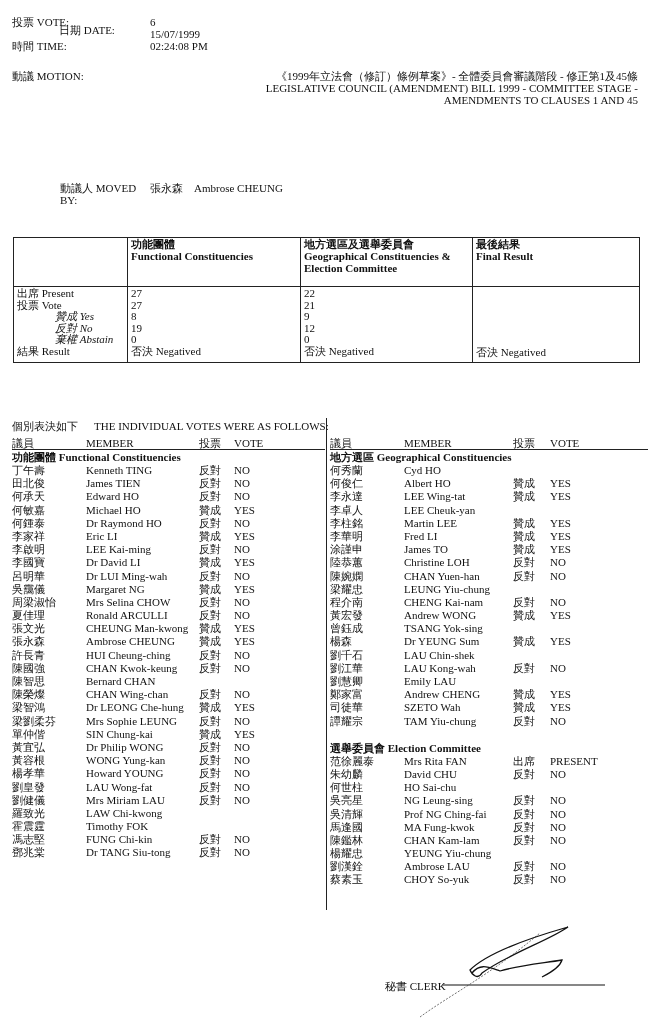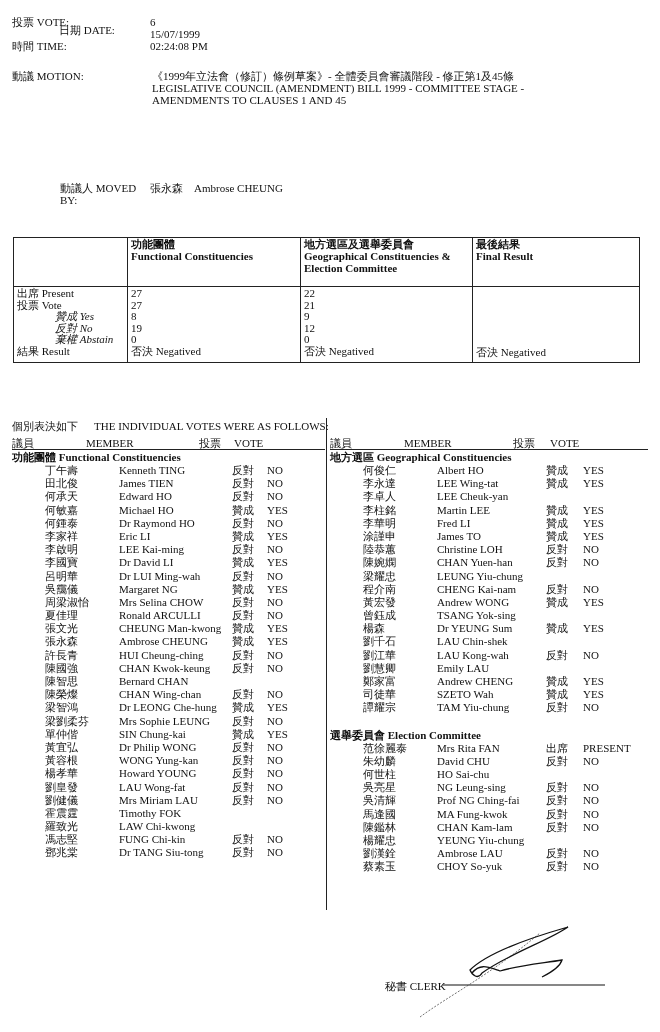--- a/index.html
+++ b/index.html
@@ -7,21 +7,21 @@
     body {
       position: relative;
       font-family: "Liberation Serif", "DejaVu Serif", serif;
       color: #111;
       font-size: 11px;
       line-height: 12px;
     }
     .abs { position: absolute; }
     .hdr-label { left: 12px; width: 130px; }
     .hdr-value { left: 150px; }
-    .motion-text { left: 152px; top: 70px; width: 500px; }
+    .motion-text { left: 138px; top: 70px; width: 500px; text-align: right; }
     .motion-text div { line-height: 12px; }
 
     
     .summary {
       position: absolute;
       left: 13px; top: 237px;
       width: 627px; height: 126px;
       border: 1.5px solid #222;
     }
     .summary .col { position: absolute; top: 0; bottom: 0; }
@@ -41,21 +41,21 @@
     
     .intro { left: 12px; top: 420px; }
     .intro .en { margin-left: 16px; }
     .vote-col { position: absolute; top: 436px; }
     .vote-col.left { left: 12px; width: 313px; }
     .vote-col.right { left: 330px; width: 318px; }
     .col-divider { position: absolute; left: 326px; top: 418px; height: 492px; border-left: 1.5px solid #222; }
     .col-head { position: relative; height: 14px; border-bottom: 1.5px solid #222; }
     .col-head span { position: absolute; top: 1px; }
     .grp { font-weight: bold; height: 13px; line-height: 13px; margin-top: 1px; }
-    .row { position: relative; height: 13.2px; line-height: 13.2px; white-space: nowrap; margin-left: 33px; }
+    .row { position: relative; height: 13.2px; line-height: 13.2px; white-space: nowrap; }
     .row span { position: absolute; top: 0; }
     .f-cn { left: 0; }
     .f-en { left: 74px; }
     .f-vc { left: 187px; }
     .f-ve { left: 222px; }
     .right .f-en { left: 74px; }
     .right .f-vc { left: 183px; }
     .right .f-ve { left: 220px; }
     .gap { height: 13px; }
 
@@ -297,28 +297,28 @@
         <span class="f-vc">反對</span>
         <span class="f-ve">NO</span>
       </div>
       <div class="row">
         <span class="f-cn">劉健儀</span>
         <span class="f-en">Mrs Miriam LAU</span>
         <span class="f-vc">反對</span>
         <span class="f-ve">NO</span>
       </div>
       <div class="row">
+        <span class="f-cn">羅致光</span>
+        <span class="f-en">LAW Chi-kwong</span>
+        <span class="f-vc"></span>
+        <span class="f-ve"></span>
+      </div>
+      <div class="row">
         <span class="f-cn">霍震霆</span>
         <span class="f-en">Timothy FOK</span>
-        <span class="f-vc"></span>
-        <span class="f-ve"></span>
-      </div>
-      <div class="row">
-        <span class="f-cn">羅致光</span>
-        <span class="f-en">LAW Chi-kwong</span>
         <span class="f-vc"></span>
         <span class="f-ve"></span>
       </div>
       <div class="row">
         <span class="f-cn">馮志堅</span>
         <span class="f-en">FUNG Chi-kin</span>
         <span class="f-vc">反對</span>
         <span class="f-ve">NO</span>
       </div>
       <div class="row">
@@ -333,20 +333,26 @@
 <div class="vote-col right">
   <div class="col-head">
     <span class="f-cn">議員</span>
     <span class="f-en">MEMBER</span>
     <span class="f-vc">投票</span>
     <span class="f-ve">VOTE</span>
   </div>
   <div class="grp">地方選區 Geographical Constituencies</div>
   <div id="geo-rows">
       <div class="row">
+        <span class="f-cn">何秀蘭</span>
+        <span class="f-en">Cyd HO</span>
+        <span class="f-vc"></span>
+        <span class="f-ve"></span>
+      </div>
+      <div class="row">
         <span class="f-cn">何俊仁</span>
         <span class="f-en">Albert HO</span>
         <span class="f-vc">贊成</span>
         <span class="f-ve">YES</span>
       </div>
       <div class="row">
         <span class="f-cn">李永達</span>
         <span class="f-en">LEE Wing-tat</span>
         <span class="f-vc">贊成</span>
         <span class="f-ve">YES</span>

